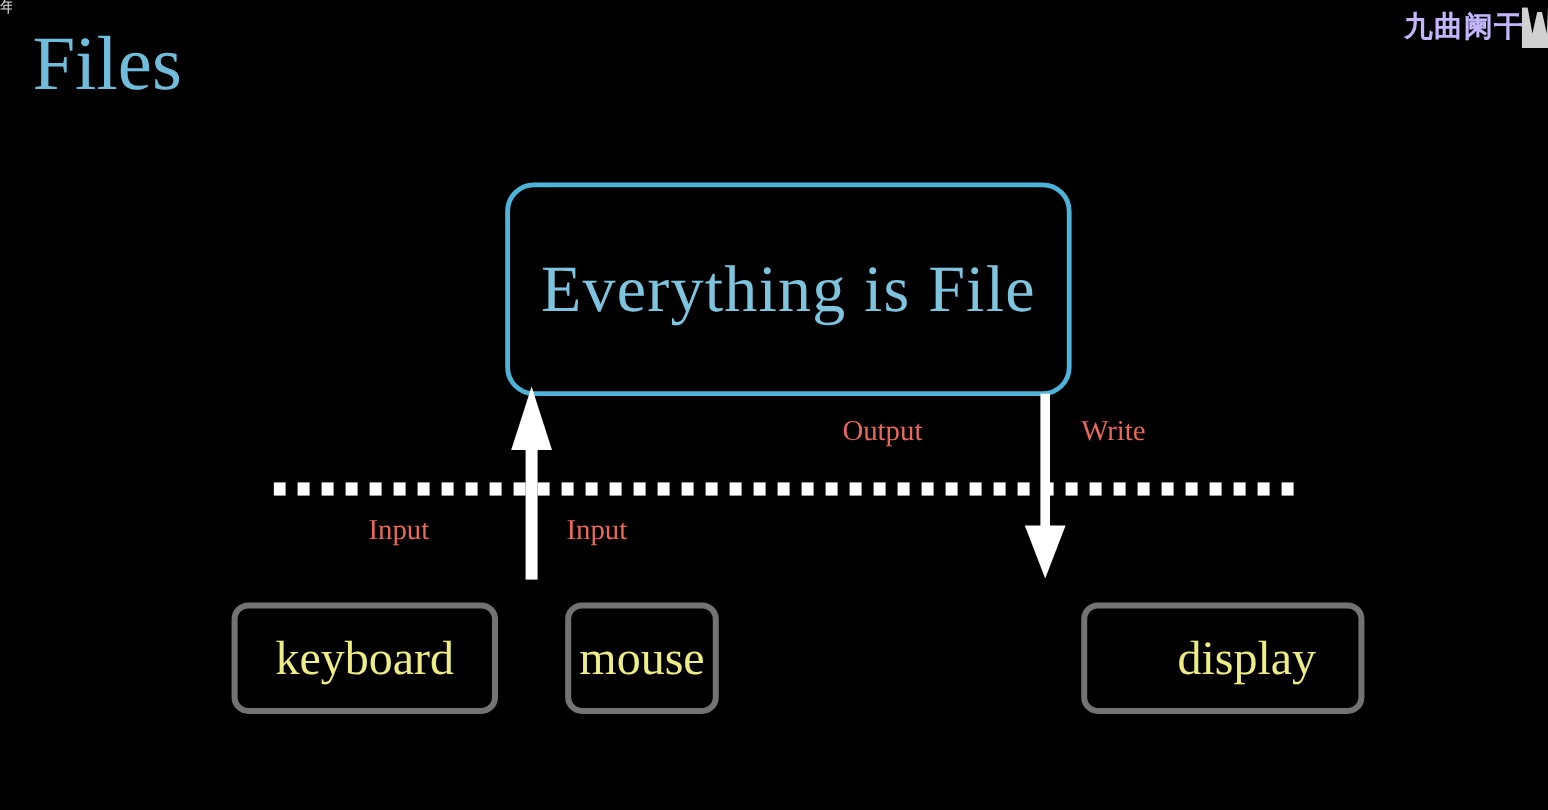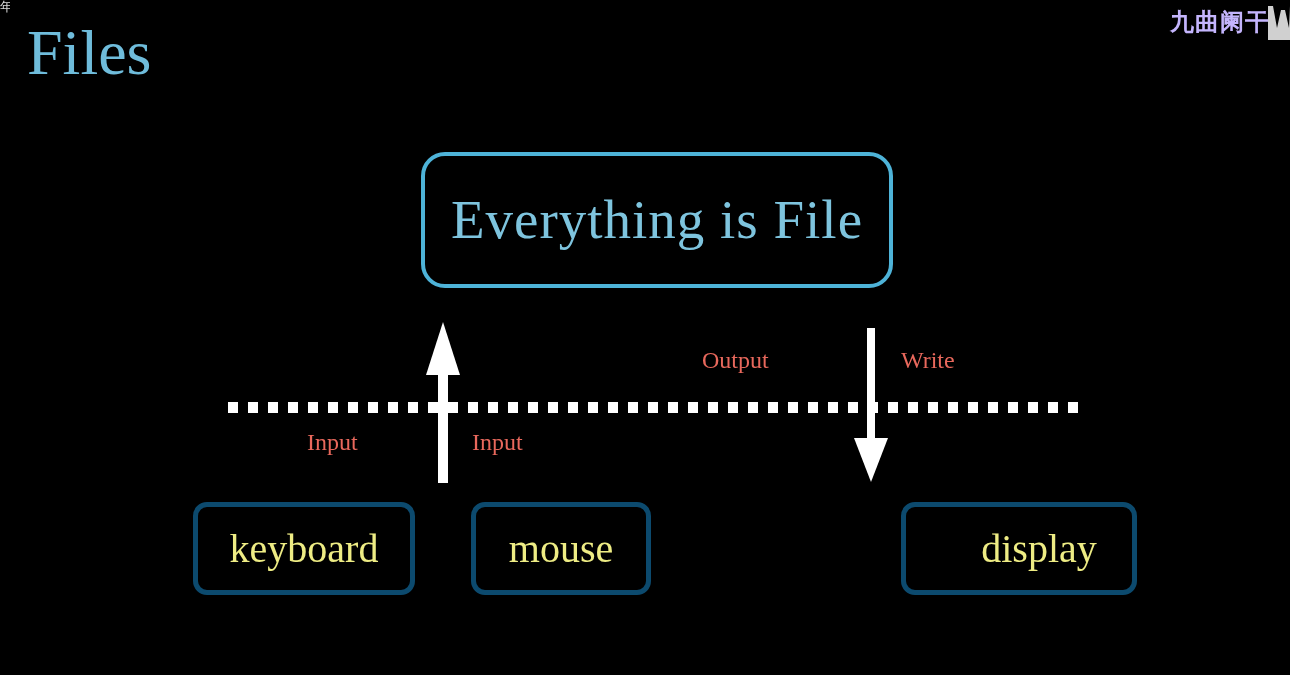--- a/index.html
+++ b/index.html
@@ -72,21 +72,21 @@
     font-family: "Liberation Serif", "DejaVu Serif", serif;
     white-space: nowrap;
   }
 
   
   .file-box {
     position: absolute;
     left: 421px;
     top: 152px;
     width: 472px;
-    height: 136px;
+    height: 178px;
     box-sizing: border-box;
     border: 4px solid #4eb3d8;
     border-radius: 24px;
     display: flex;
     align-items: center;
     justify-content: center;
   }
   .file-box-label {
     color: #7ec4de;
     font-size: 55px;
@@ -122,36 +122,36 @@
   }
   .lbl-read   { left: 307px; top: 421px; }
   .lbl-input  { left: 472px; top: 421px; }
   .lbl-output { left: 702px; top: 339px; }
   .lbl-write  { left: 901px; top: 339px; }
 
   
   .device {
     position: absolute;
     box-sizing: border-box;
-    border: 5px solid #0c4a6e;
+    border: 5px solid #737373;
     border-radius: 14px;
     display: flex;
     align-items: center;
     justify-content: center;
     top: 502px;
     height: 93px;
   }
   .device-label {
     color: #eeec84;
     font-size: 40px;
     line-height: 46px;
     white-space: nowrap;
   }
   .dev-keyboard { left: 193px;  width: 222px; }
-  .dev-mouse    { left: 471px;  width: 180px; }
+  .dev-mouse    { left: 471px;  width: 128px; }
   .dev-disk     { left: 719px;  width: 130px; }
   .dev-display  { left: 901px;  width: 236px; padding-left: 40px; }
 </style>
 </head>
 <body>
 
 <div id="slide">
 
   <div class="corner-stub">年</div>
 

